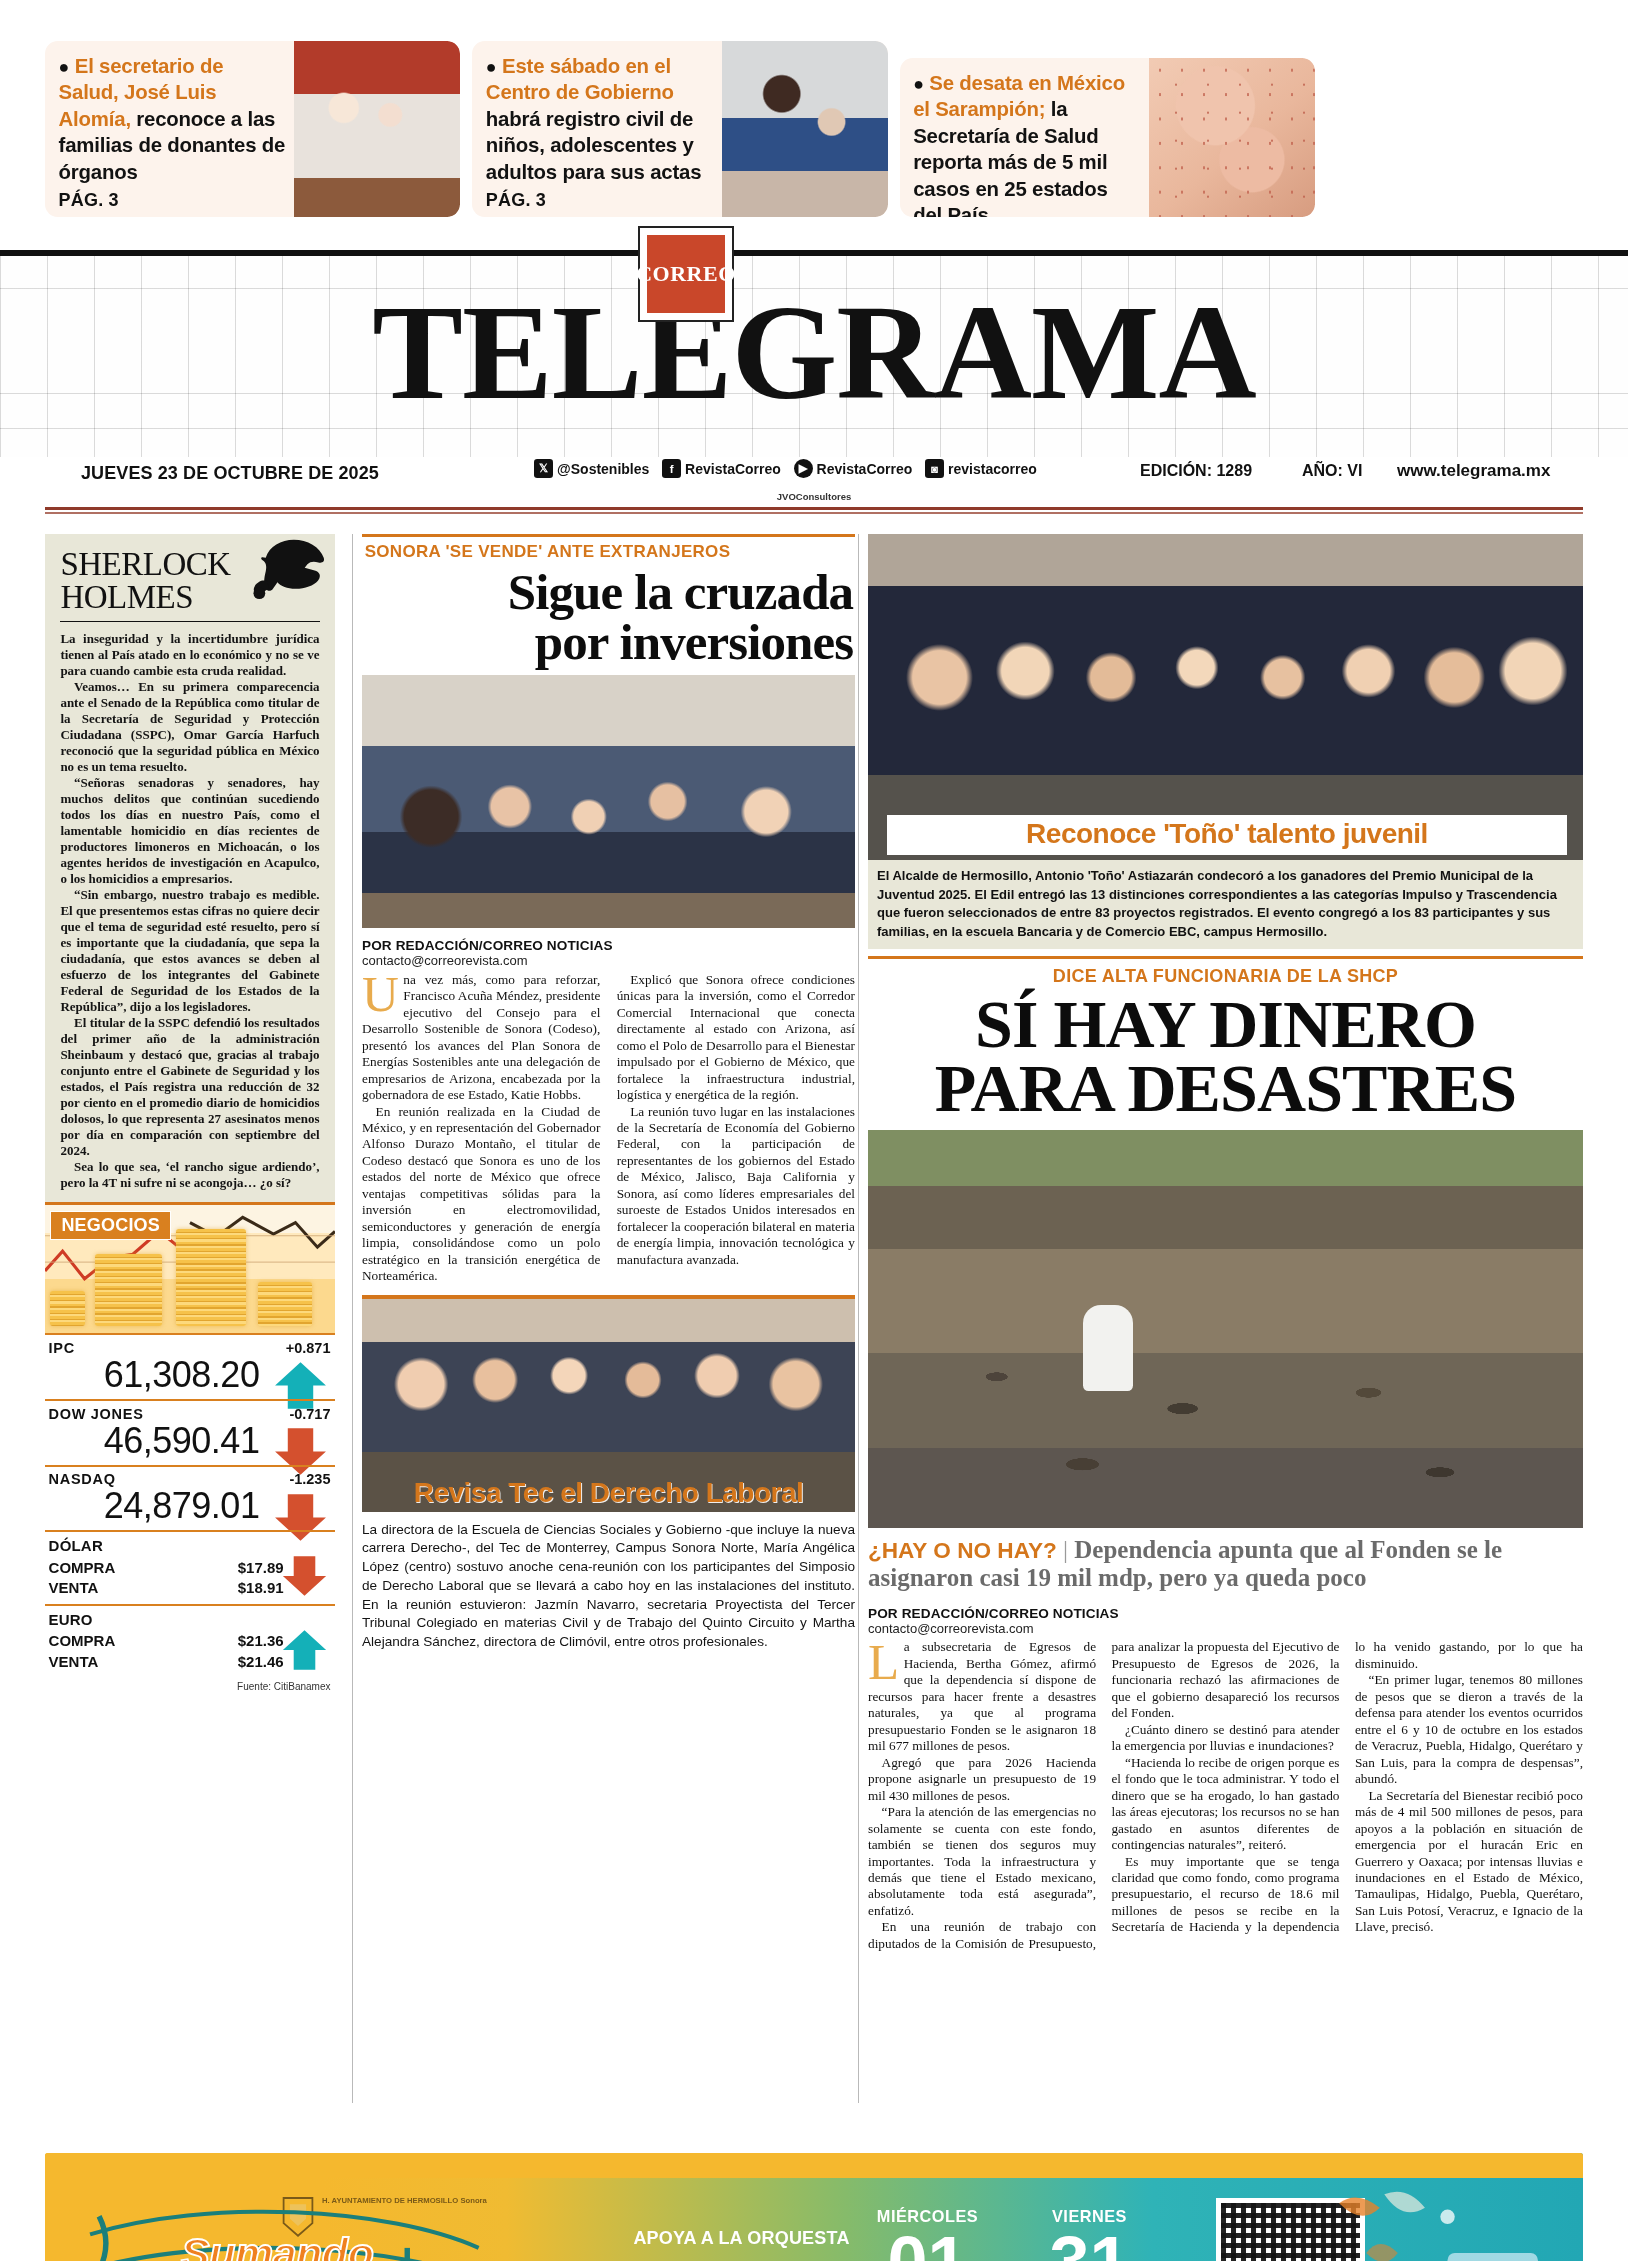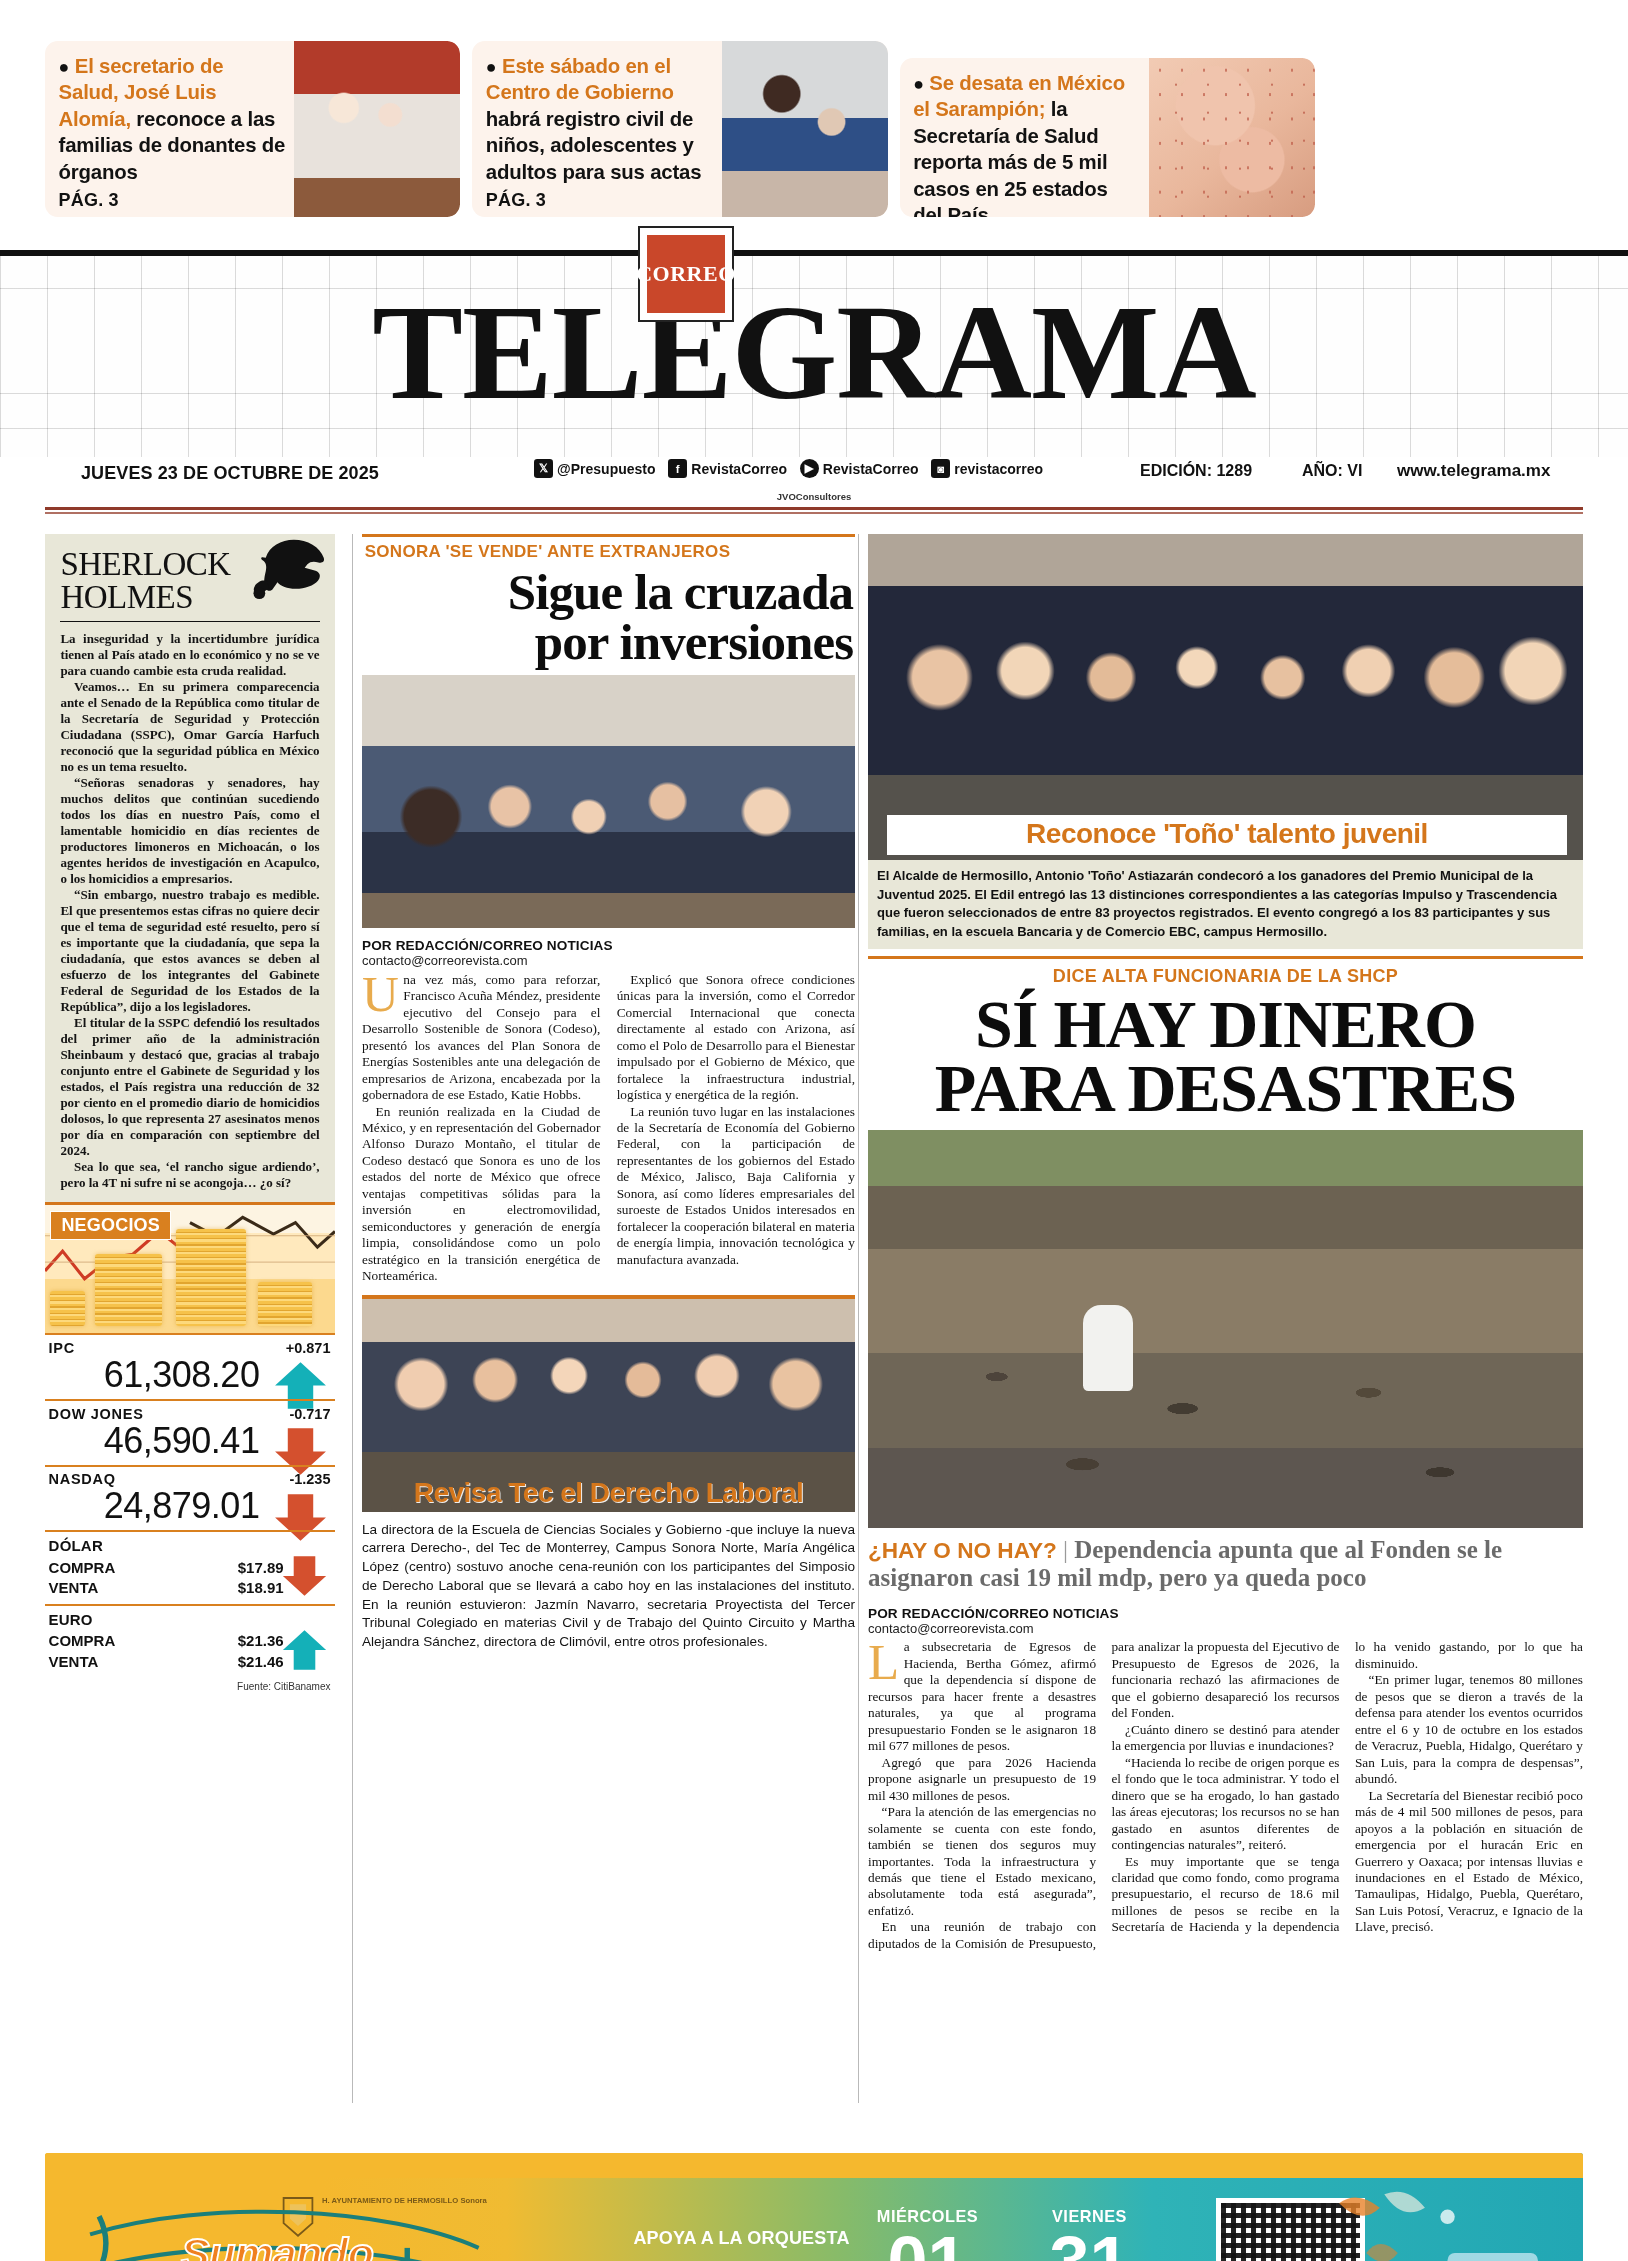--- a/index.html
+++ b/index.html
@@ -402,21 +402,21 @@
   </div>
 
   <div class="infobar">
     <div class="date-line">
       <span class="d-bold">JUEVES 23</span><span> DE OCTUBRE DE 2025</span>
     </div>
 
     <div class="socials">
       <div class="soc">
         <span class="soc-ic">𝕏</span>
-        <span class="soc-lb">@Presupuesto</span>
+        <span class="soc-lb">@Sostenibles</span>
       </div>
       <div class="soc">
         <span class="soc-ic">f</span>
         <span class="soc-lb">RevistaCorreo</span>
       </div>
       <div class="soc">
         <span class="soc-ic rounded">▶</span>
         <span class="soc-lb">RevistaCorreo</span>
       </div>
       <div class="soc">

